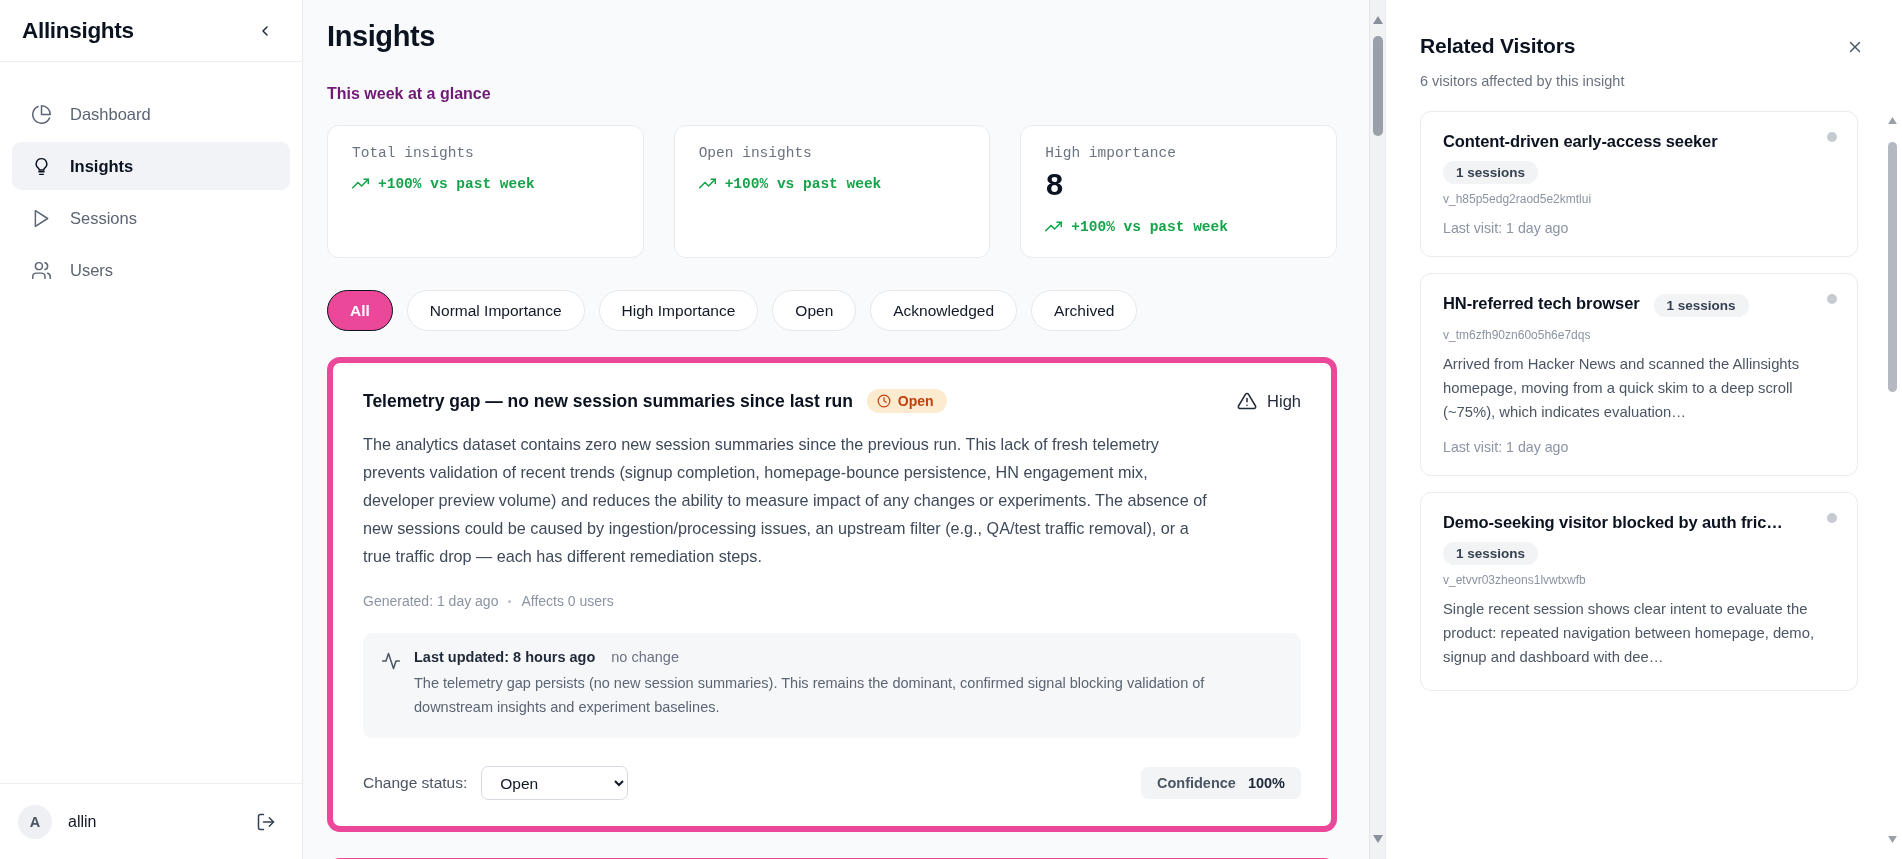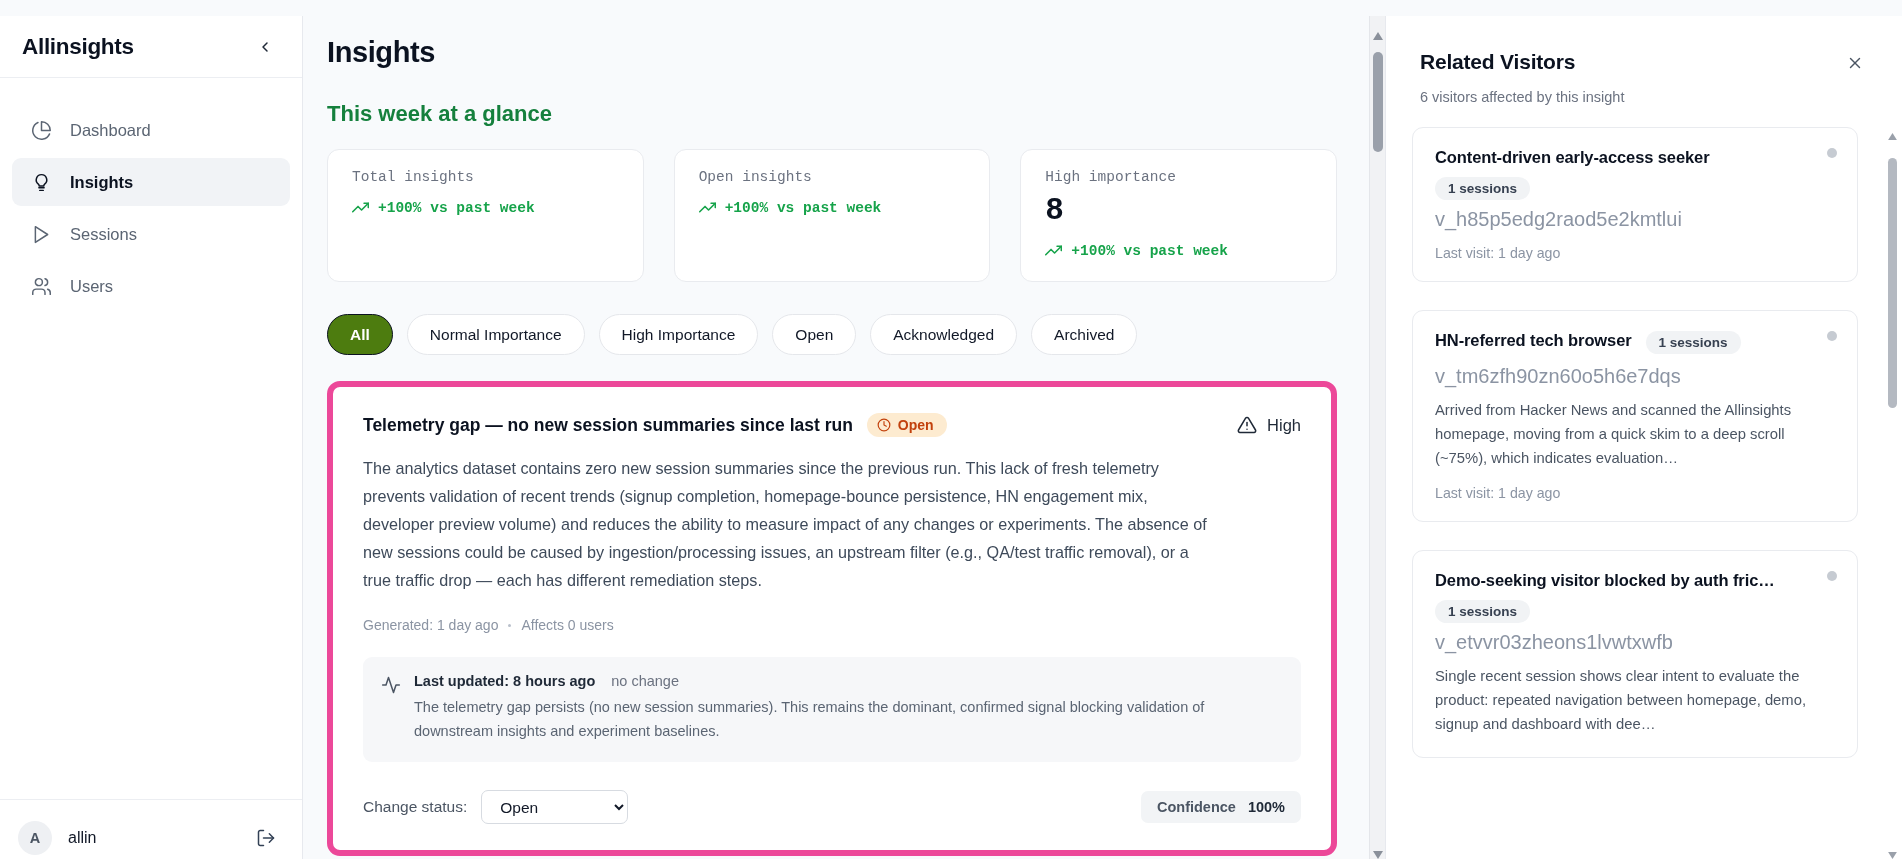--- a/index.html
+++ b/index.html
@@ -4,21 +4,21 @@
 <style>
   * { box-sizing: border-box; margin: 0; padding: 0; }
   html, body {
     width: 1902px; height: 859px;
     overflow: hidden;
     font-family: "Liberation Sans", sans-serif;
     background: #f8fafc;
     color: #0f172a;
     -webkit-font-smoothing: antialiased;
   }
-  .app { display: flex; width: 1902px; height: 700px; margin-top: 16px; }
+  .app { display: flex; width: 1902px; height: 700px; }
 
   
   .sidebar {
     width: 303px; flex: 0 0 303px; height: 859px;
     background: #ffffff;
     border-right: 1px solid #e7e9ee;
     display: flex; flex-direction: column;
   }
   .sidebar-top {
     height: 62px; flex: 0 0 62px;
@@ -56,41 +56,41 @@
 
   
   .main-wrap { flex: 1 1 auto; position: relative; height: 859px; background: #f8fafc; overflow: hidden; }
   .main {
     position: absolute; inset: 0;
     padding: 0 0 0 0;
     overflow: hidden;
   }
   .main-inner { padding: 20px 40px 0 326px; }
   .page-title { font-size: 29px; font-weight: 700; letter-spacing: -0.4px; color: #0b1220; margin: 0 0 0 0; }
-  .section-title { font-size: 22px; font-weight: 600; color: #15803d; margin-top: 32px; }
+  .section-title { font-size: 16px; font-weight: 600; color: #701a75; margin-top: 32px; }
 
   .stats { display: flex; gap: 30px; margin-top: 22px; font-family: Liberation Mono, monospace; }
   .stat-card {
     flex: 1 1 0; background: #fff;
     border: 1px solid #e9ebef; border-radius: 12px;
     padding: 19px 24px 22px 24px;
     min-height: 128px;
   }
   .stat-label { font-size: 14.5px; color: #6b7280; }
   .stat-value { font-size: 31px; font-weight: 700; color: #0b1220; margin-top: 8px; letter-spacing: -0.5px; }
   .stat-trend { display: flex; align-items: center; gap: 9px; margin-top: 14px; color: #16a34a; font-size: 14.5px; font-weight: 600; }
 
   .filters { display: flex; gap: 14px; margin-top: 32px; flex-wrap: nowrap; }
   .pill {
     height: 41px; padding: 0 22px; border-radius: 21px;
     display: flex; align-items: center; justify-content: center;
     font-size: 15.5px; background: #fff; border: 1px solid #e5e7eb; color: #111827;
     cursor: pointer; white-space: nowrap;
   }
-  .pill.active { background: #4d7c0f; color: #fff; border-color: #0b1220; font-weight: 600; }
+  .pill.active { background: #ec4899; color: #fff; border-color: #0b1220; font-weight: 600; }
 
   .insight-card {
     background: #fff; border: 6px solid #ec4899; border-radius: 13px;
     margin-top: 26px; padding: 26px 30px 26px 30px;
   }
   .insight-head { display: flex; align-items: center; justify-content: space-between; gap: 20px; }
   .insight-head-left { display: flex; align-items: center; gap: 14px; }
   .insight-title { font-size: 17.5px; font-weight: 700; color: #0b1220; }
   .badge-open {
     display: inline-flex; align-items: center; gap: 7px;
@@ -150,36 +150,36 @@
   .right-panel {
     width: 517px; flex: 0 0 517px; height: 859px;
     background: #fff; border-left: 1px solid #e7e9ee;
     display: flex; flex-direction: column; position: relative;
   }
   .rp-head { padding: 34px 34px 0 34px; }
   .rp-title-row { display: flex; align-items: flex-start; justify-content: space-between; }
   .rp-title { font-size: 21px; font-weight: 700; color: #0b1220; letter-spacing: -0.2px; }
   .rp-close { width: 26px; height: 26px; color: #4b5563; cursor: pointer; display:flex;align-items:center;justify-content:center; }
   .rp-sub { font-size: 14.5px; color: #6b7280; margin-top: 13px; }
-  .rp-list { flex: 1 1 auto; overflow: hidden; padding: 22px 44px 0 26px; display: flex; flex-direction: column; gap: 28px; }
+  .rp-list { flex: 1 1 auto; overflow: hidden; padding: 22px 44px 0 34px; display: flex; flex-direction: column; gap: 16px; }
   .vcard {
     border: 1px solid #e9ebef; border-radius: 11px; background: #fff;
     padding: 20px 22px 20px 22px; position: relative; cursor: pointer;
   }
   .vcard-head { display: flex; align-items: flex-start; gap: 14px; flex-wrap: wrap; padding-right: 26px; }
   .vcard-title { font-size: 16.5px; font-weight: 700; color: #0b1220; letter-spacing: -0.1px; }
   .sessions-badge {
     background: #f1f3f5; color: #374151; border-radius: 13px;
     padding: 4px 13px; font-size: 13.5px; font-weight: 700; white-space: nowrap;
   }
   .vcard-dot {
     position: absolute; top: 20px; right: 20px;
     width: 10px; height: 10px; border-radius: 50%; background: #c6cbd2;
   }
-  .vcard-id { font-size: 20px; color: #8b94a3; margin-top: 11px; }
+  .vcard-id { font-size: 12px; color: #8b94a3; margin-top: 11px; }
   .vcard-text { font-size: 14.8px; line-height: 1.62; color: #4b5563; margin-top: 11px; }
   .vcard-visit { font-size: 14.2px; color: #8b94a3; margin-top: 14px; }
   .badge-row { margin-top: 12px; }
 
   .rp-scroll {
     position: absolute; top: 112px; right: 3px; width: 13px; height: 735px;
   }
   .rps-up, .rps-down {
     position: absolute; left: 0; width: 13px; height: 16px;
     display: flex; align-items: center; justify-content: center; color: #9aa0aa;

